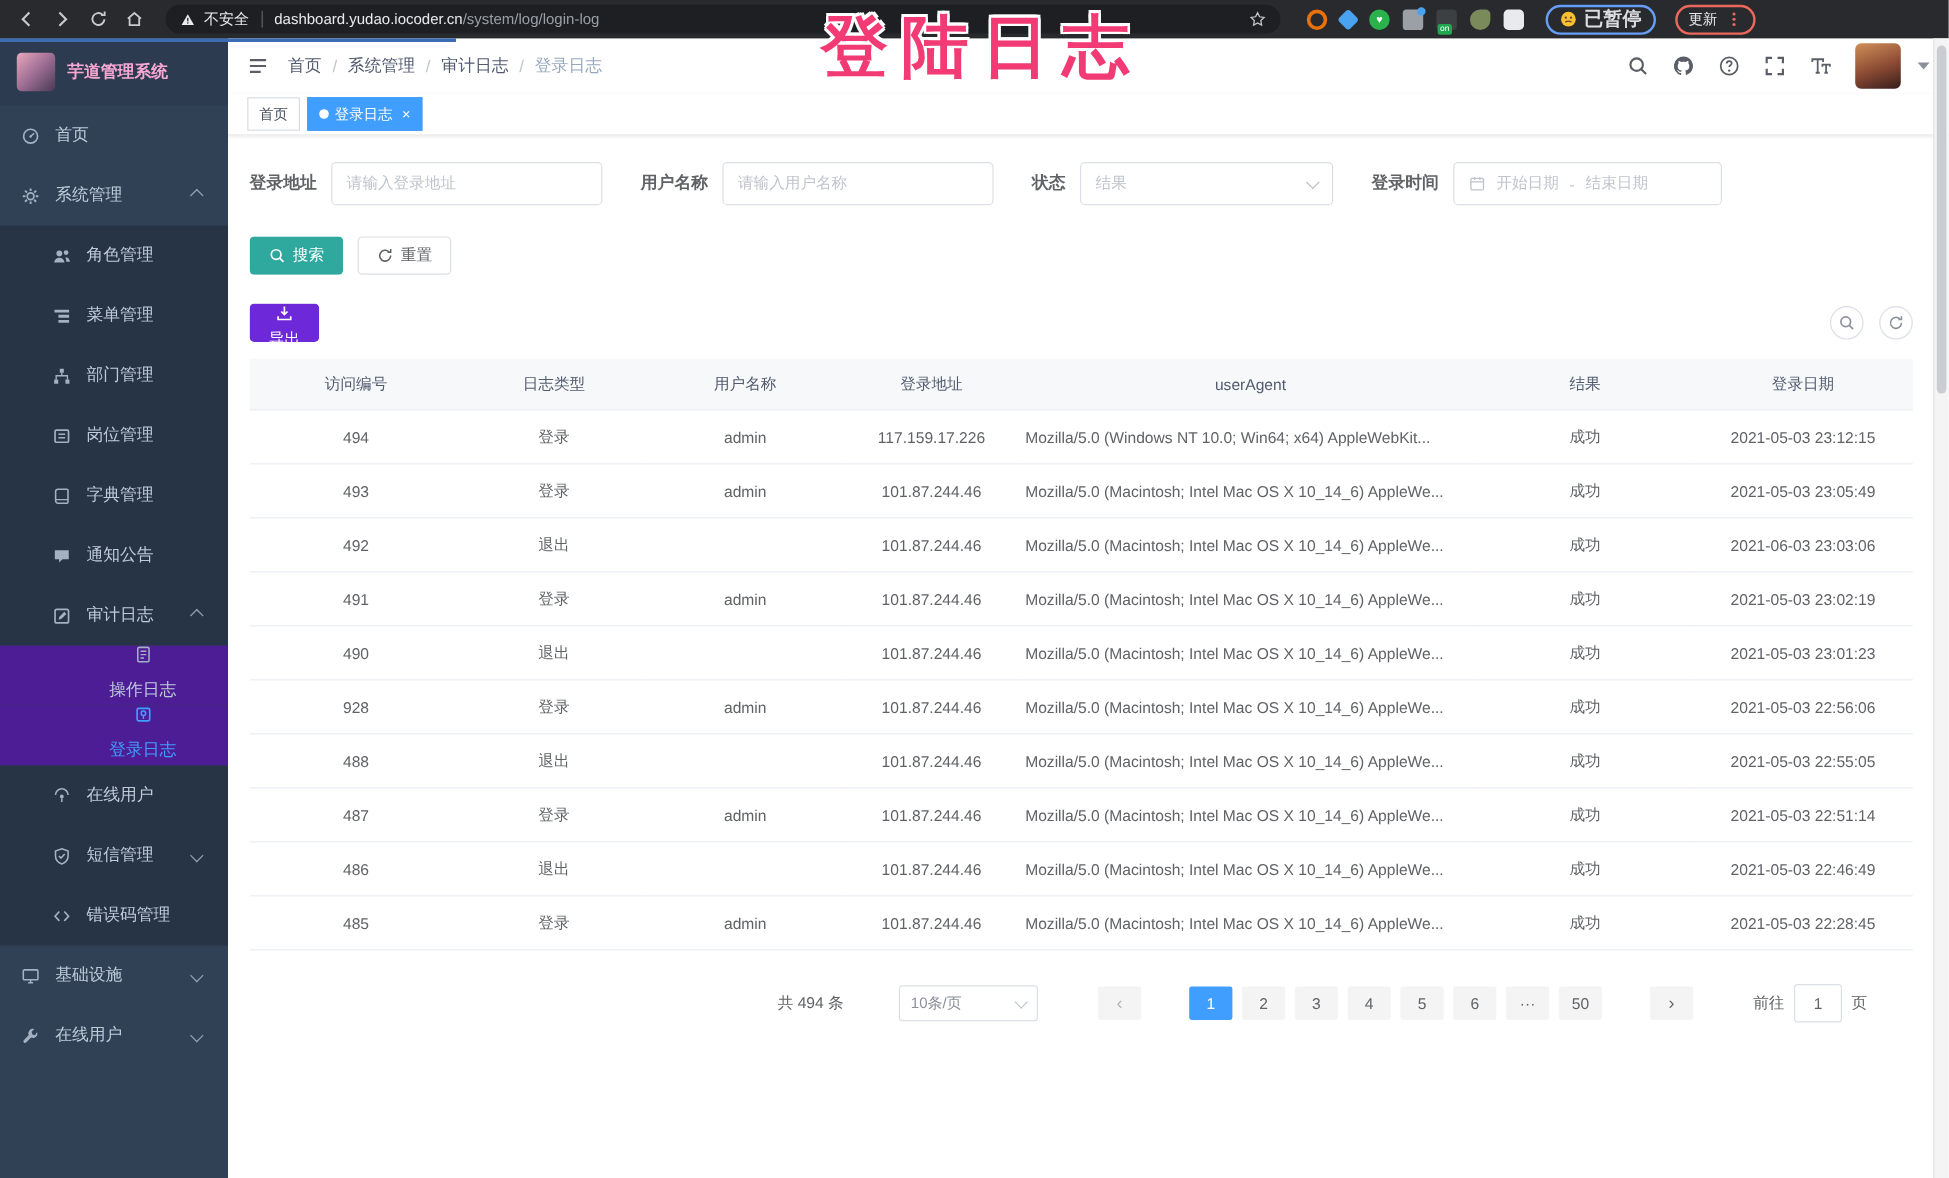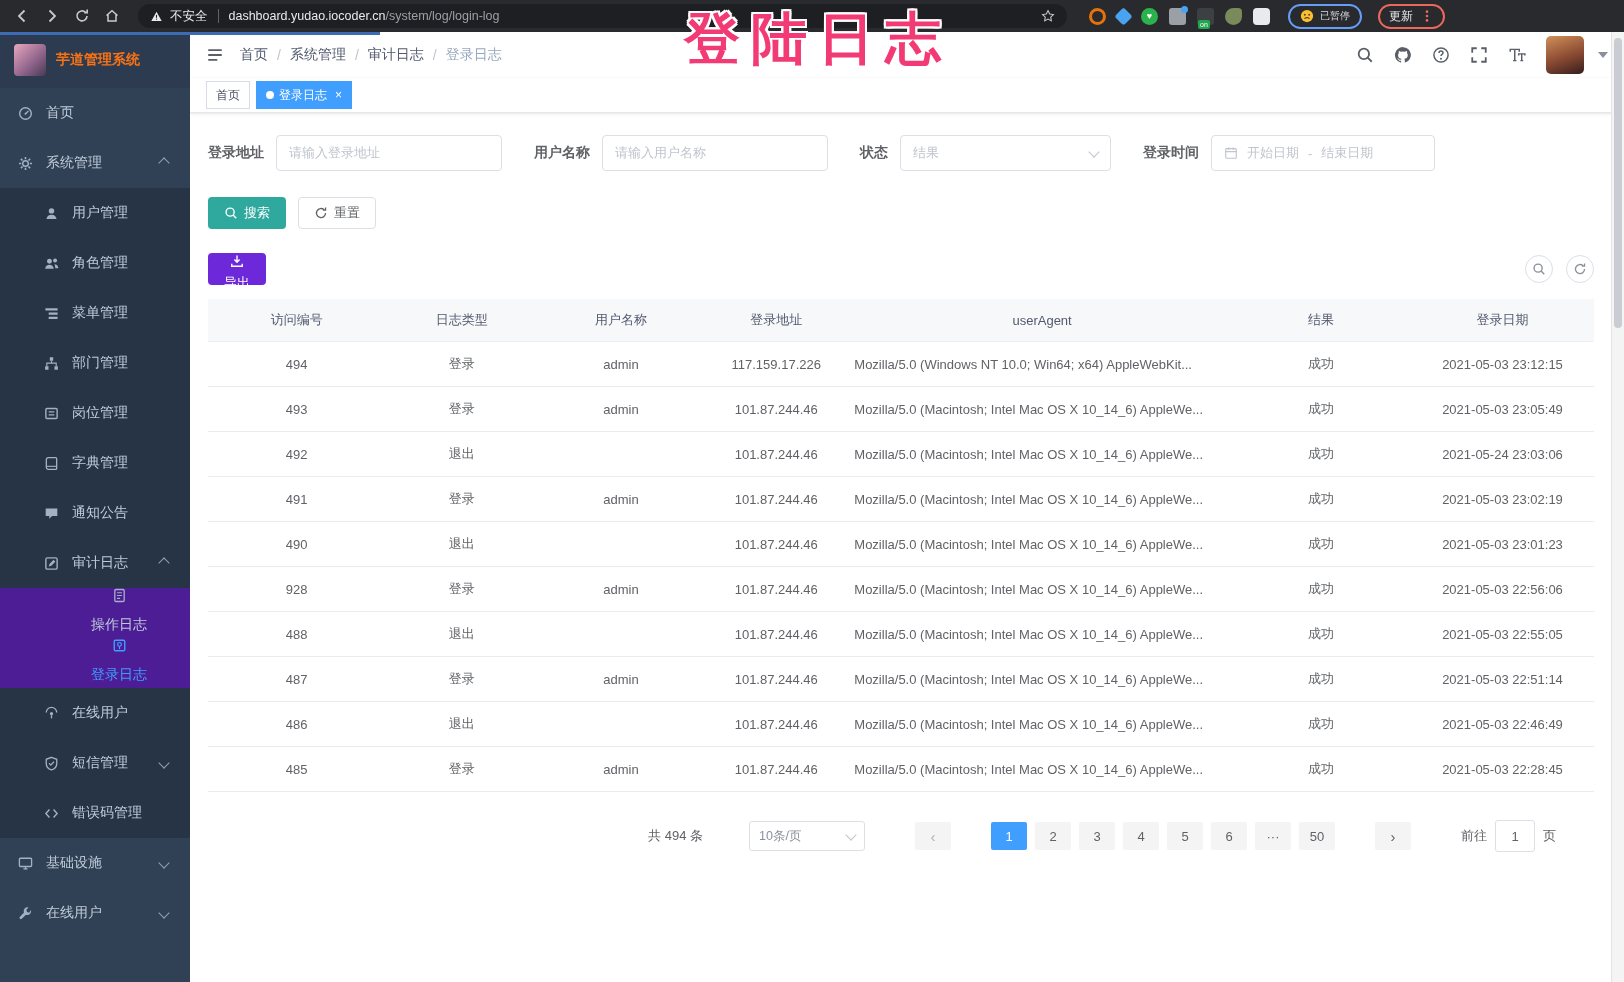--- a/index.html
+++ b/index.html
@@ -23,32 +23,32 @@
   .ext-blue-shield{background:#4aa3f0;width:13px;height:13px;transform:rotate(45deg);border-radius:3px;}
   .ext-green-heart{background:#2bb24c;border-radius:50%;color:#fff;font-weight:bold;}
   .ext-apps-grid{background:#9aa0a6;border-radius:3px;position:relative;}
   .ext-apps-grid::after{content:"";position:absolute;right:-2px;top:-2px;width:7px;height:7px;border-radius:50%;background:#4aa3f0;}
   .ext-tabs-on{background:#3c4043;border-radius:3px;color:#fff;position:relative;}
   .ext-tabs-on::after{content:"on";position:absolute;left:1px;bottom:-4px;background:#21a54d;color:#fff;
                       font-size:7px;padding:0 2px;border-radius:2px;line-height:9px;}
   .ext-leaf{background:#7b8a5a;border-radius:50% 4px 50% 50%;}
   .ext-puzzle{background:#e8eaed;border-radius:4px;}
   .badge-paused{display:flex;align-items:center;gap:6px;height:21px;padding:0 10px;border:2px solid #669df6;
-                border-radius:13px;color:#dadce0;font-size:10px;margin-left:12px;white-space:nowrap;}
+                border-radius:13px;color:#dadce0;font-size:16px;margin-left:12px;white-space:nowrap;font-weight:bold;}
   .btn-update{display:flex;align-items:center;gap:7px;height:21px;padding:0 9px;border:2px solid #ee675c;
               border-radius:13px;color:#e8eaed;font-size:12px;margin-left:10px;white-space:nowrap;}
   .kebab{color:#ee675c;}
   .nprogress{position:absolute;top:32px;left:0;width:380px;height:3px;background:#3b6cb4;z-index:6;}
   
   .app{position:absolute;top:32px;left:0;right:0;bottom:0;display:flex;}
   .sidebar{width:190px;flex-shrink:0;background:#304156;color:#bfcbd9;overflow:hidden;}
   .logo{height:56px;display:flex;align-items:center;gap:10px;padding:0 14px;background:#2c3b4f;}
   .logo-img{width:32px;height:32px;border-radius:4px;flex-shrink:0;
             background:linear-gradient(135deg,#e9a7bd,#96688f 55%,#473a55);}
-  .logo-title{color:#f97316;font-size:14px;font-weight:700;white-space:nowrap;}
+  .logo-title{color:#f9a8d4;font-size:14px;font-weight:700;white-space:nowrap;}
   .menu-item{height:50px;display:flex;align-items:center;gap:13px;padding:0 18px;font-size:14px;cursor:pointer;}
   .menu-item .mi{color:#a3b1c2;}
   .menu-item.l2{padding-left:44px;background:#263445;}
   .menu-item.l3{padding-left:66px;background:#4c1d95;flex-direction:column;}
   .menu-item.active,.menu-item.active .mi{color:#409eff;}
   .chev{width:7px;height:7px;border-right:1.5px solid #93a0b0;border-bottom:1.5px solid #93a0b0;margin-left:auto;margin-right:4px;}
   .chev.up{transform:rotate(-135deg);}
   .chev.down{transform:rotate(45deg);}
   
   .main{flex:1;display:flex;flex-direction:column;background:#fff;overflow:hidden;}
@@ -221,29 +221,20 @@
                 <path d="M8 1.1v2.3M8 12.6v2.3M1.1 8h2.3M12.6 8h2.3M3.1 3.1l1.7 1.7M11.2 11.2l1.7 1.7M12.9 3.1l-1.7 1.7M4.8 11.2l-1.7 1.7"></path>
               </g>
             </svg>
           </span>
           <span>系统管理</span>
           <span class="chev up"></span>
         </div>
         <div class="menu-item l2">
           <span class="mi">
             <svg viewBox="0 0 16 16" width="15" height="15" fill="currentColor">
-              <circle cx="8" cy="5.2" r="2.9"></circle>
-              <path d="M2.6 13.8c.4-3 2.7-4.6 5.4-4.6s5 1.6 5.4 4.6z"></path>
-            </svg>
-          </span>
-          <span>用户管理</span>
-        </div>
-        <div class="menu-item l2">
-          <span class="mi">
-            <svg viewBox="0 0 16 16" width="15" height="15" fill="currentColor">
               <circle cx="5.8" cy="5.6" r="2.6"></circle>
               <path d="M1.2 13.6c.3-2.7 2.2-4.2 4.6-4.2s4.3 1.5 4.6 4.2z"></path>
               <circle cx="11.8" cy="4.8" r="2.1"></circle>
               <path d="M11.3 8.9c2.2.1 3.7 1.6 4 4.1h-3.2z"></path>
             </svg>
           </span>
           <span>角色管理</span>
         </div>
         <div class="menu-item l2">
           <span class="mi">
@@ -551,21 +542,21 @@
               <td>成功</td>
               <td>2021-05-03 23:05:49</td>
             </tr>
             <tr>
               <td>492</td>
               <td>退出</td>
               <td></td>
               <td>101.87.244.46</td>
               <td class="ua">Mozilla/5.0 (Macintosh; Intel Mac OS X 10_14_6) AppleWe...</td>
               <td>成功</td>
-              <td>2021-05-24 23:03:06</td>
+              <td>2021-06-03 23:03:06</td>
             </tr>
             <tr>
               <td>491</td>
               <td>登录</td>
               <td>admin</td>
               <td>101.87.244.46</td>
               <td class="ua">Mozilla/5.0 (Macintosh; Intel Mac OS X 10_14_6) AppleWe...</td>
               <td>成功</td>
               <td>2021-05-03 23:02:19</td>
             </tr>

